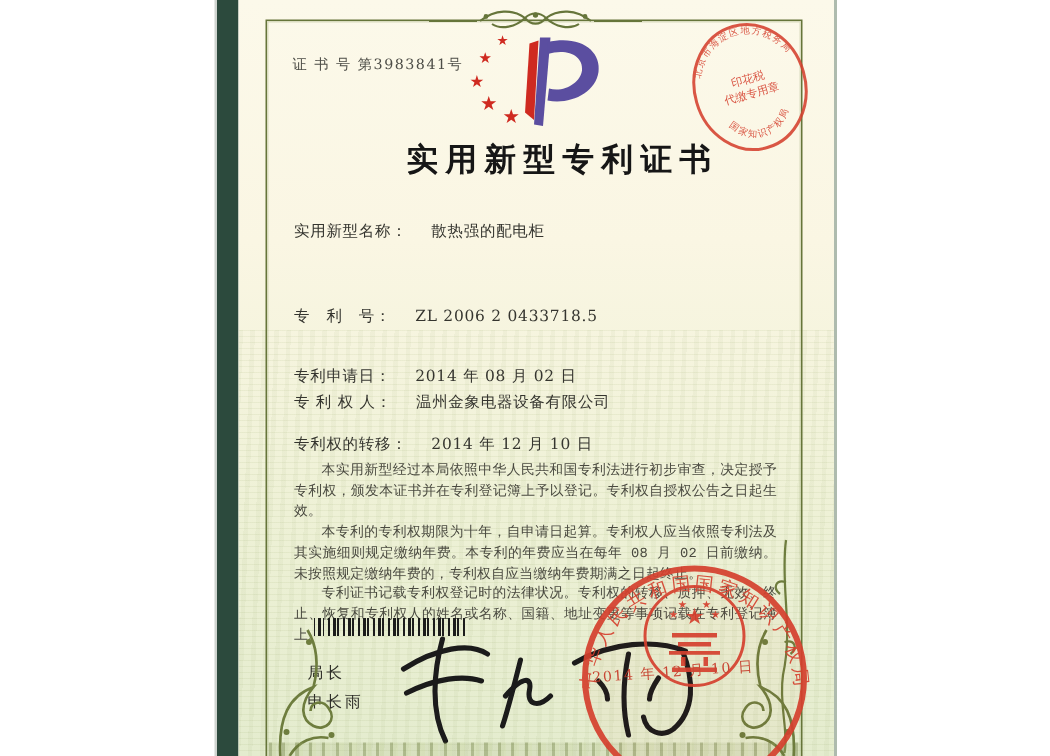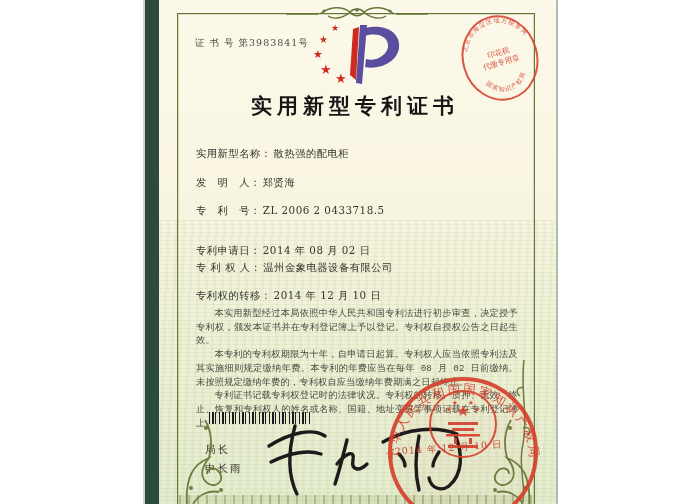--- a/index.html
+++ b/index.html
@@ -23,23 +23,23 @@
   .corner-bl{position:absolute;left:20px;top:418px;}
   .corner-br{position:absolute;left:316px;top:418px;transform:scaleX(-1);}
   .vine-right{position:absolute;left:352px;top:358px;}
   .bottom-band{position:absolute;left:20px;top:495px;width:354px;height:9px;opacity:.8;
         background:repeating-linear-gradient(90deg,rgba(108,124,60,.55) 0 2px,rgba(170,185,120,.30) 2px 5px,rgba(108,124,60,.12) 5px 9px);}
   
   .cert-no{position:absolute;left:36px;top:37px;font-size:9.5px;color:#4c4c46;letter-spacing:1px;text-align:center;}
   .logo{position:absolute;left:152px;top:22px;width:96px;height:66px;}
   .logo .star{position:absolute;color:#cf2a20;line-height:1;}
   .title{position:absolute;left:18px;top:92px;width:356px;text-align:center;
-         font-size:21px;font-weight:bold;color:#161616;letter-spacing:5px;}
+         font-size:21px;font-weight:bold;color:#161616;letter-spacing:5px;padding-left:20px;}
   .row{position:absolute;left:37px;width:330px;font-size:10.3px;color:#35352f;letter-spacing:.5px;white-space:nowrap;}
-  .row .lbl{margin-right:2px;}
+  .row .lbl{margin-right:16px;}
   .paras{position:absolute;left:37px;top:307px;width:322px;}
   .paras p{margin:0;font-size:9.2px;line-height:13.7px;color:#4a4a40;text-align:justify;
            text-indent:2em;letter-spacing:.2px;font-family:Liberation Mono, monospace;}
   .barcode{position:absolute;left:50px;top:412px;width:103px;height:12px;
         background:repeating-linear-gradient(90deg,#1c1c1c 0 1px,transparent 1px 3px,#1c1c1c 3px 5px,transparent 5px 6px,#1c1c1c 6px 7px,transparent 7px 10px);}
   .signer{position:absolute;left:46px;top:440px;font-size:10.5px;color:#2e2e28;line-height:19px;letter-spacing:2px;}
   .signature{position:absolute;left:92px;top:412px;}
   
   .oval-seal{position:absolute;left:281px;top:-2px;opacity:.88;}
   .round-seal{position:absolute;left:226px;top:374px;opacity:.92;}
@@ -83,23 +83,20 @@
       <span class="star" style="left:8px;top:13px;font-size:10px;">★</span>
       <span class="star" style="left:2px;top:27px;font-size:11px;">★</span>
       <span class="star" style="left:9px;top:41px;font-size:13px;">★</span>
       <span class="star" style="left:24px;top:50px;font-size:13px;">★</span>
     </div>
 
     <div class="title">实用新型专利证书</div>
 
     <div class="row" style="top:147px">
       <span class="lbl">实用新型名称：</span><span>散热强的配电柜</span>
-    </div>
-    <div class="row" style="top:176px">
-      <span class="lbl">发　明　人：</span><span>郑贤海</span>
     </div>
     <div class="row" style="top:204px">
       <span class="lbl">专　利　号：</span><span>ZL 2006 2 0433718.5</span>
     </div>
     <div class="row" style="top:244px">
       <span class="lbl">专利申请日：</span><span>2014 年 08 月 02 日</span>
     </div>
     <div class="row" style="top:261px">
       <span class="lbl">专 利 权 人：</span><span>温州金象电器设备有限公司</span>
     </div>

